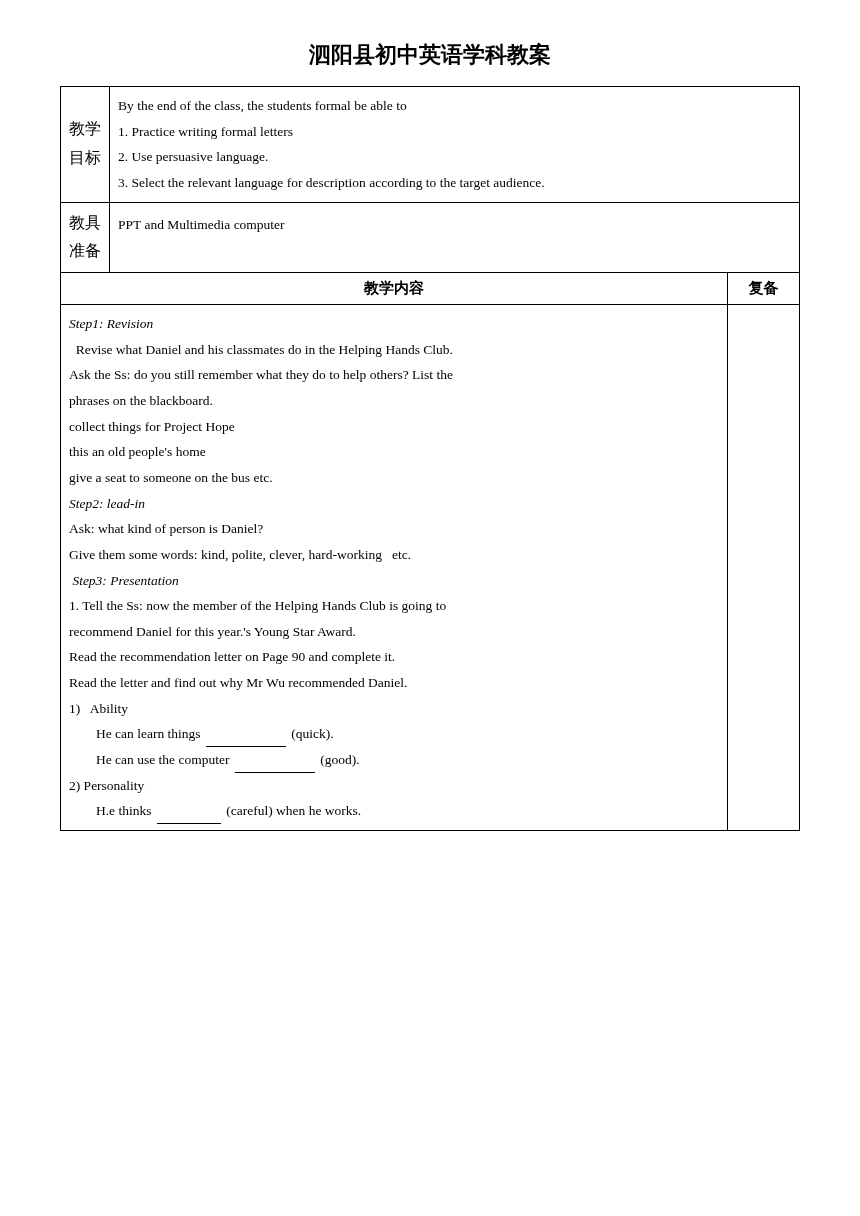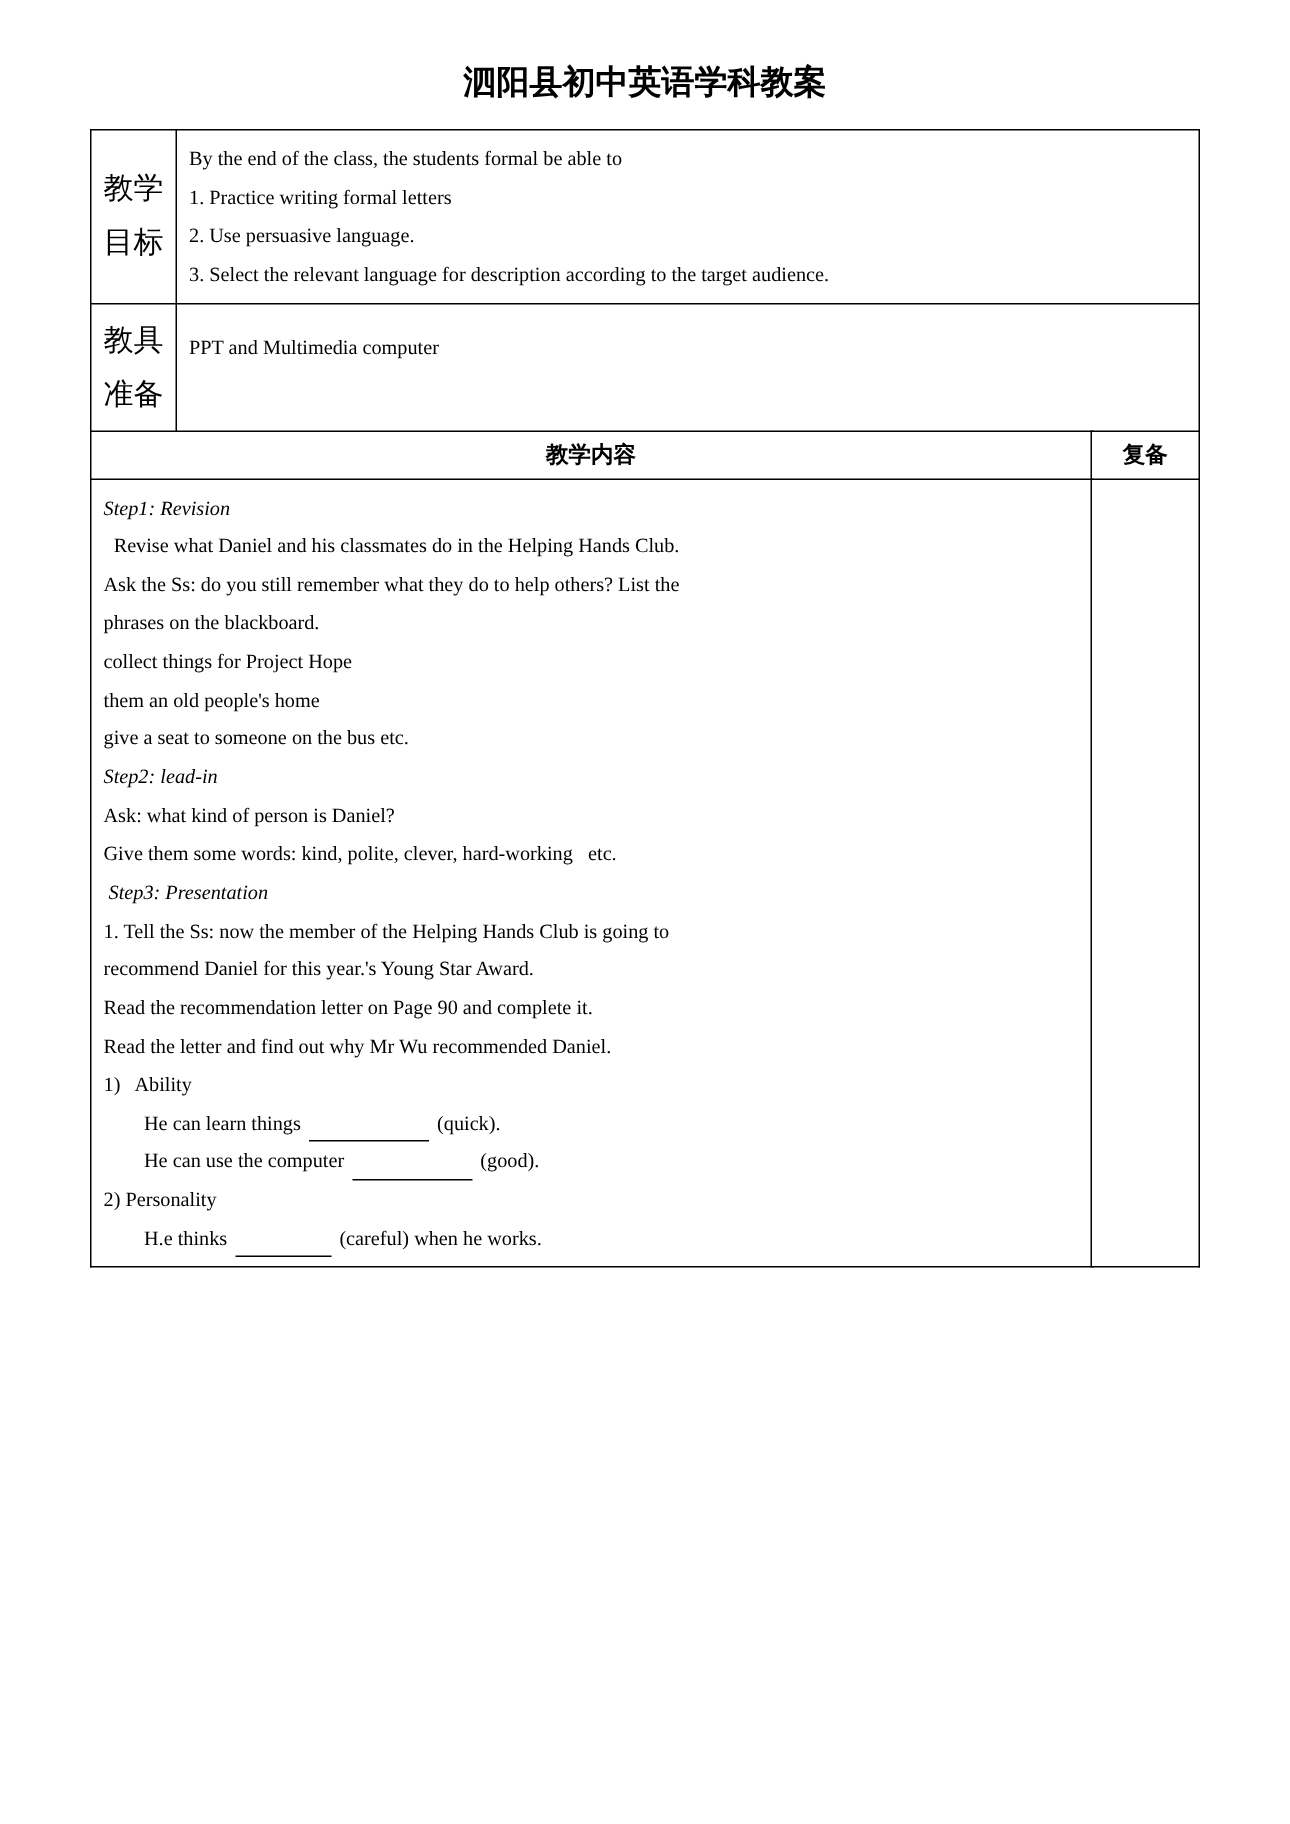--- a/index.html
+++ b/index.html
@@ -38,21 +38,21 @@
       vertical-align: middle;
     }
 
     .header-row td {
       text-align: center;
       font-size: 14px;
     }
 
     .label-cell {
       text-align: right;
-      font-size: 20px;
+      font-size: 16px;
       writing-mode: horizontal-tb;
       white-space: nowrap;
       width: 48px;
       line-height: 1.8;
     }
 
     .content-cell {
       font-size: 13.5px;
       line-height: 1.9;
       padding: 6px 10px;
@@ -142,21 +142,21 @@
     <td>复备</td>
   </tr>
 
   <tr>
     <td colspan="5" class="teaching-content-cell">
       <p class="para"><span class="italic-bold">Step1: Revision</span></p>
       <p class="para">&nbsp;&nbsp;Revise what Daniel and his classmates do in the Helping Hands Club.</p>
       <p class="para">Ask the Ss: do you still remember what they do to help others? List the</p>
       <p class="para">phrases on the blackboard.</p>
       <p class="para">collect things for Project Hope</p>
-      <p class="para">them an old people's home</p>
+      <p class="para">this an old people's home</p>
       <p class="para">give a seat to someone on the bus etc.</p>
       <p class="para"><span class="italic-bold">Step2: lead-in</span></p>
       <p class="para">Ask: what kind of person is Daniel?</p>
       <p class="para">Give them some words: kind, polite, clever, hard-working &nbsp;&nbsp;etc.</p>
       <p class="para">&nbsp;<span class="italic-bold">Step3: Presentation</span></p>
       <p class="para">1. Tell the Ss: now the member of the Helping Hands Club is going to</p>
       <p class="para">recommend Daniel for this year.'s Young Star Award.</p>
       <p class="para">Read the recommendation letter on Page 90 and complete it.</p>
       <p class="para">Read the letter and find out why Mr Wu recommended Daniel.</p>
       <p class="para">1)&nbsp;&nbsp; Ability</p>

